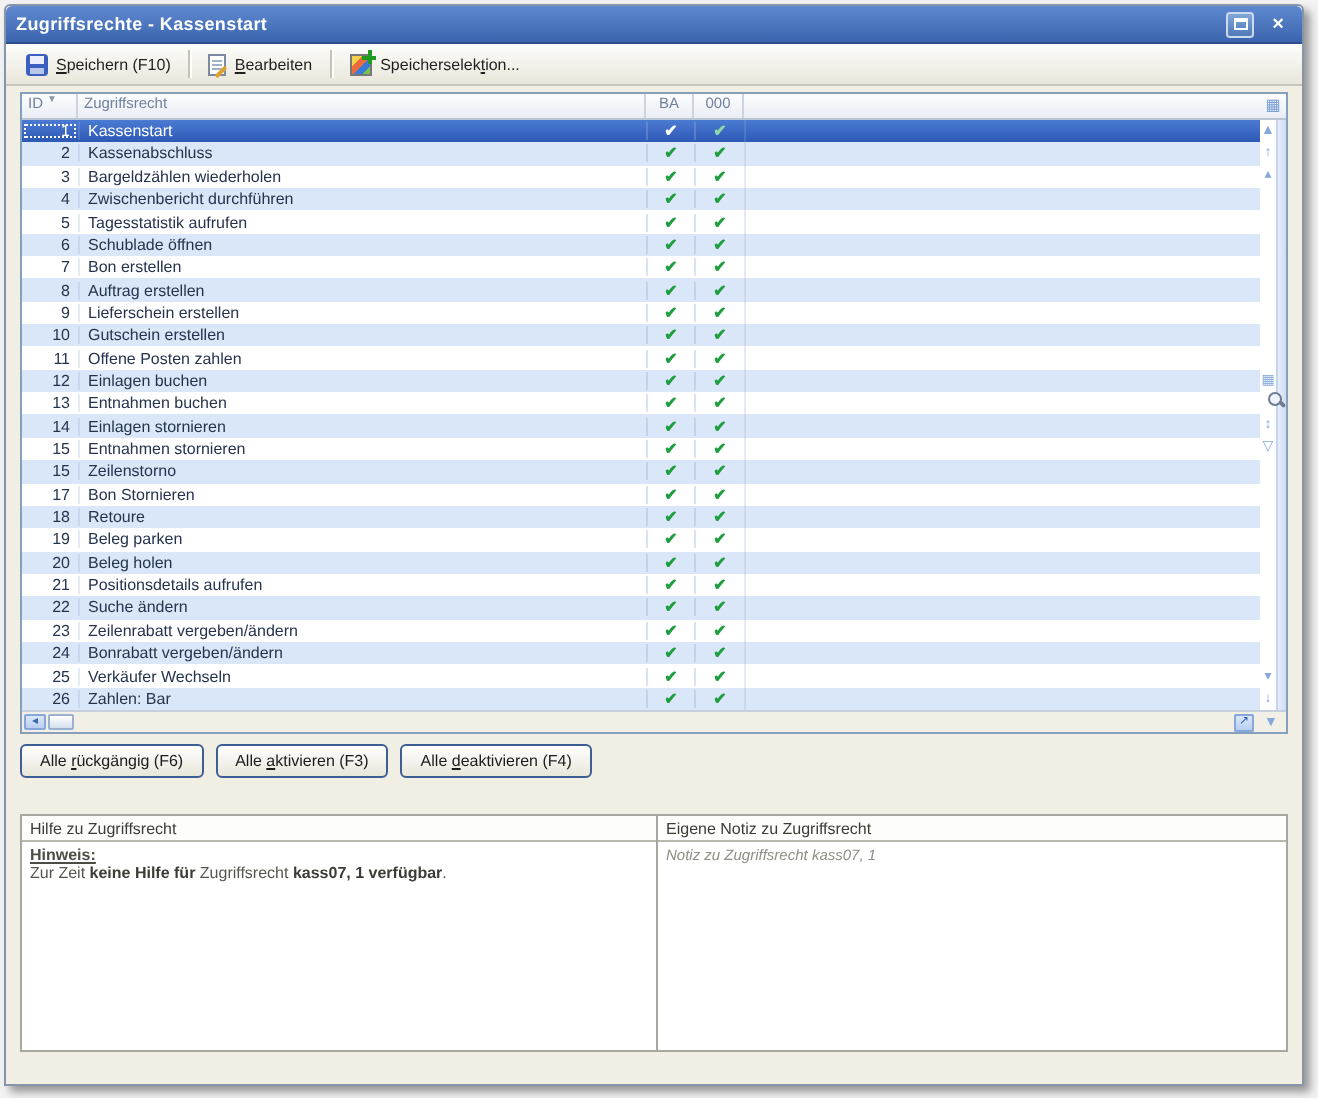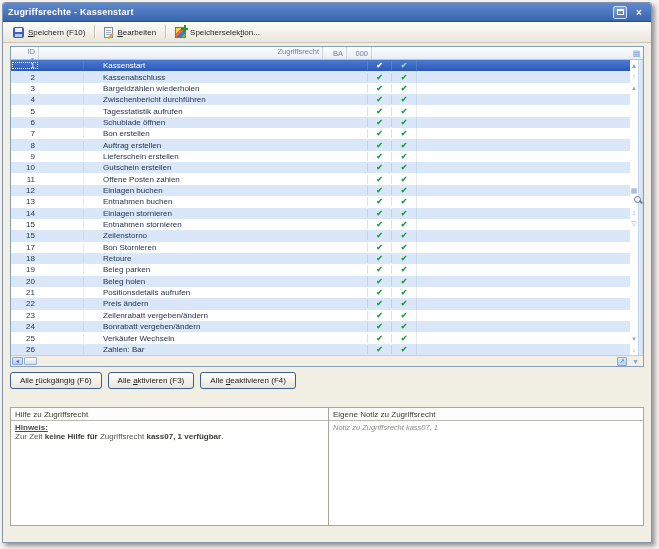--- a/index.html
+++ b/index.html
@@ -49,35 +49,35 @@
                       border:1px solid #6b7c94; border-radius:50%; background:#eef3fa; }
   .icon-mag::after { content:""; position:absolute; left:6px; top:6px; width:4px; height:2px;
                      background:#6b7c94; transform:rotate(45deg); border-radius:1px; margin-left:-1px; margin-top:-1px;}
   .searchbar .slabel { font-size:8px; font-weight:bold; color:#454540; }
   .searchbar .sph { font-size:8px; font-style:italic; color:#98978f; flex:1; }
   .searchbar .count { font-size:8px; color:#7d7c72; }
   
   .grid { height:321px; border:1px solid #85a0bd; background:#fff; position:relative; display:flex; flex-direction:column; }
   .ghead { height:13px; display:flex; background:linear-gradient(#fdfdfe,#e9edf4);
            border-bottom:1px solid #b9c4d6; font-size:7.5px; color:#70809f; }
-  .ghead .hc { display:flex; align-items:flex-end; padding:0 3px; border-right:1px solid #ccd4e0;flex-direction:column; }
+  .ghead .hc { display:flex; align-items:flex-start; padding:0 3px; border-right:1px solid #ccd4e0; }
   .h-id { width:28px; } .h-label { width:284px; } .h-ba { width:24px; justify-content:center;}
   .h-g000 { width:25px; justify-content:center;} .h-fill { flex:1; border-right:none !important; }
   .h-chooser { width:13px; display:flex; align-items:center; justify-content:center;
                color:#7aa0d4; font-size:8px; }
   .sortg { font-size:5px; color:#8b97ab; margin-left:2px; }
   .gbody { height:297px; position:relative; }
   .rowswrap { position:absolute; left:0; top:0; right:13px; bottom:0; display:grid;
               grid-template-rows:repeat(26,1fr); }
   .grow { display:flex; align-items:center; font-size:8px; color:#26334e; background:#fff; cursor:default; }
   .grow.alt { background:#d9e7f8; }
   .grow.selected { background:linear-gradient(#4b7ad3,#2d59b5); color:#fff; }
   .c-id { width:28px; text-align:right; padding-right:4px; }
   .grow.selected .c-id { outline:1px dotted #fff; outline-offset:-2px; }
-  .c-label { width:284px; padding-left:19px; border-left:1px solid rgba(150,175,210,.25);margin-left:44px; }
+  .c-label { width:284px; padding-left:4px; border-left:1px solid rgba(150,175,210,.25); }
   .c-ba, .c-g000 { text-align:center; border-left:1px solid rgba(150,175,210,.35);
                    font-size:8px; font-weight:bold; color:#1f9e40; }
   .c-ba { width:24px; } .c-g000 { width:25px; }
   .grow.selected .c-ba { color:#fff; }
   .grow.selected .c-g000 { color:#8fd9a6; }
   .c-fill { flex:1; align-self:stretch; border-left:1px solid rgba(150,175,210,.25); }
   
   .rail { position:absolute; top:0; right:0; bottom:0; width:13px; display:flex; }
   .railicons { width:8px; display:flex; flex-direction:column; align-items:center; font-size:7px; color:#85a8da; }
   .railicons .ric { height:11px; line-height:11px; cursor:default; }
@@ -326,21 +326,21 @@
             <div class="grow">
               <span class="c-id">21</span>
               <span class="c-label">Positionsdetails aufrufen</span>
               <span class="c-ba">✔</span>
               <span class="c-g000">✔</span>
               <span class="c-fill"></span>
             </div>
 
             <div class="grow alt">
               <span class="c-id">22</span>
-              <span class="c-label">Preis ändern</span>
+              <span class="c-label">Suche ändern</span>
               <span class="c-ba">✔</span>
               <span class="c-g000">✔</span>
               <span class="c-fill"></span>
             </div>
 
             <div class="grow">
               <span class="c-id">23</span>
               <span class="c-label">Zeilenrabatt vergeben/ändern</span>
               <span class="c-ba">✔</span>
               <span class="c-g000">✔</span>

